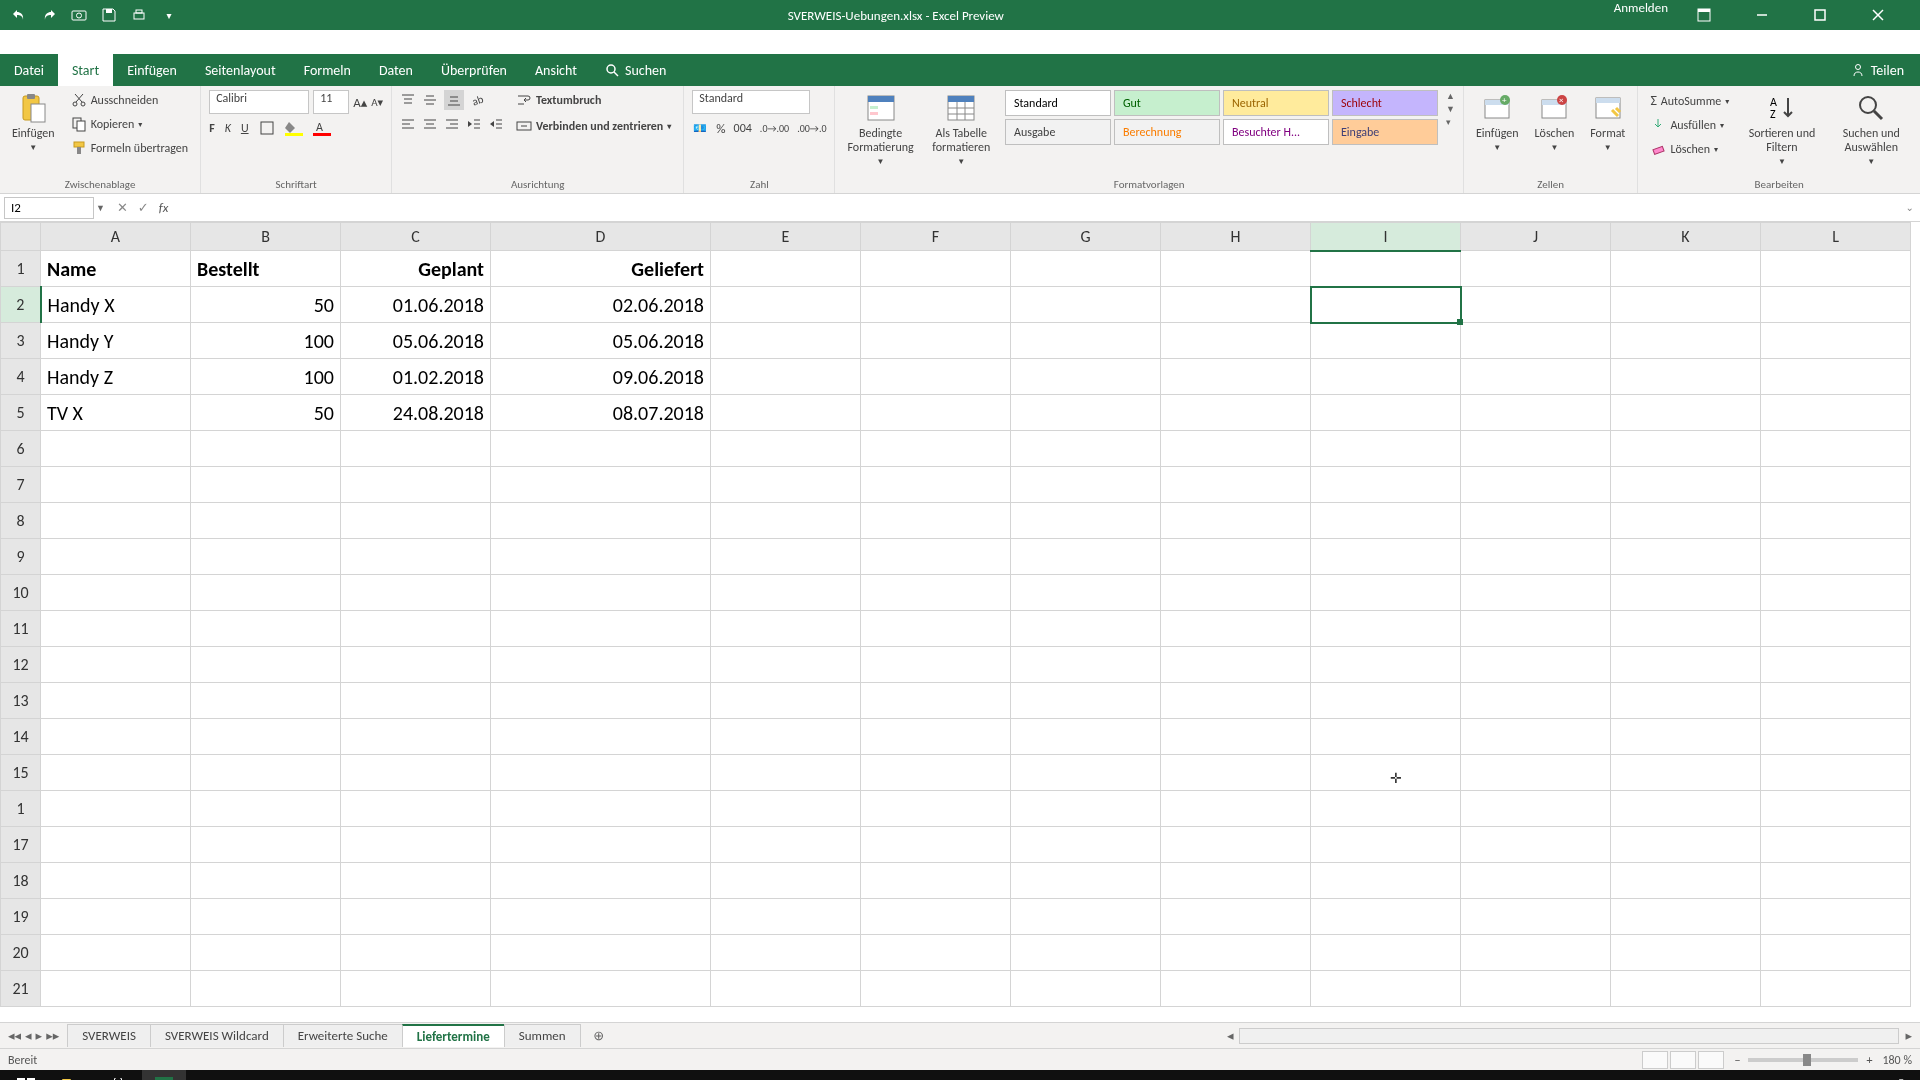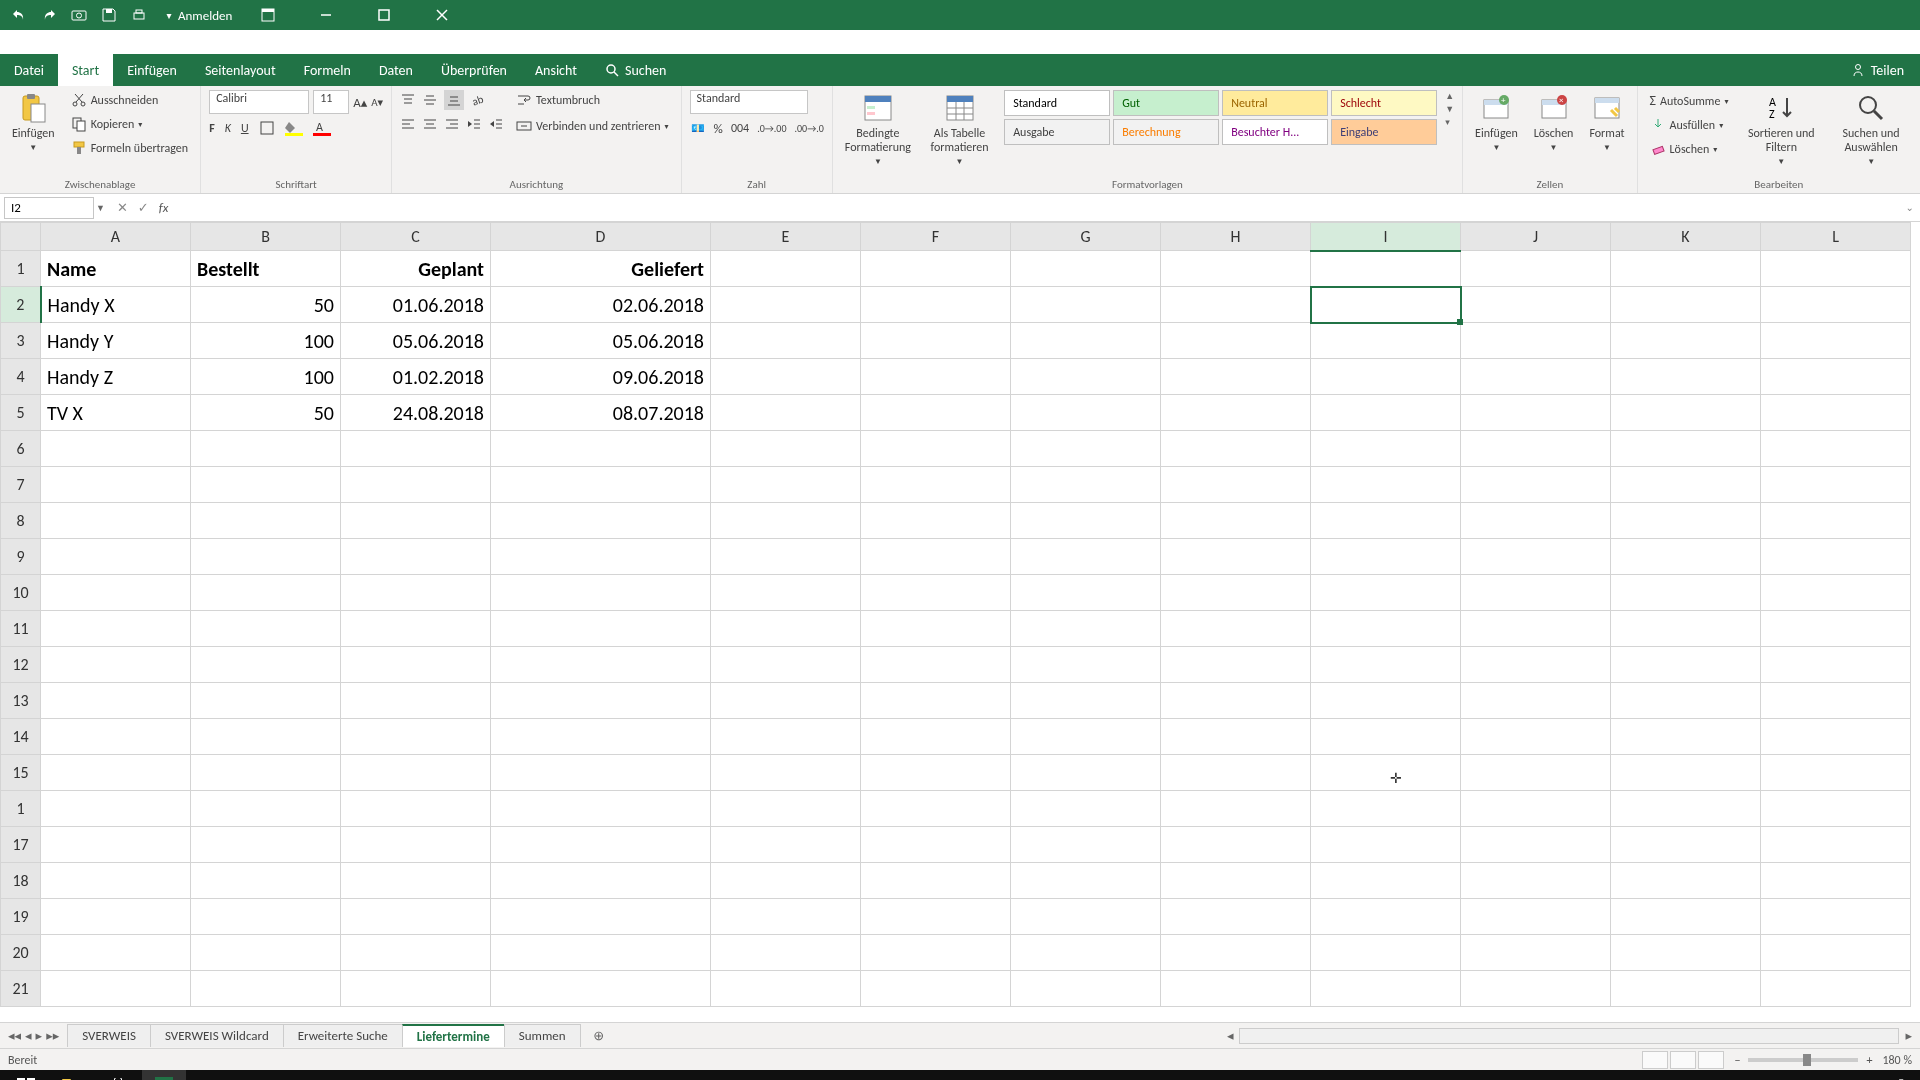--- a/index.html
+++ b/index.html
@@ -3,21 +3,21 @@
 <meta charset="utf-8">
 <style>
 * { margin: 0; padding: 0; box-sizing: border-box; font-family: "Segoe UI", Calibri, sans-serif; }
 html, body { width: 1920px; height: 1080px; overflow: hidden; background: #fff; }
 
 
 .titlebar { height: 30px; background: #217346; color: #fff; display: flex; align-items: center; font-size: 13px; }
 .qat { display: flex; align-items: center; gap: 12px; padding-left: 10px; }
 .qat .ic { width: 18px; height: 18px; display: inline-flex; align-items: center; justify-content: center; color: #fff; }
 .titlebar .title { flex: 1; text-align: center; }
-.titlebar .right { display: flex; align-items: center; gap: 14px; padding-right: 4px; }
+.titlebar .right { display: flex; align-items: flex-start; gap: 14px; padding-right: 20px; }
 .winbtn { width: 44px; height: 30px; display: flex; align-items: center; justify-content: center; }
 
 
 .tabs { height: 32px; background: #217346; display: flex; align-items: stretch; color: #fff; font-size: 14px; margin-top: 24px; }
 .tabs .tab { padding: 0 14px; display: flex; align-items: center; cursor: pointer; }
 .tabs .tab.active { background: #fff; color: #217346; }
 .tabs .spacer { flex: 1; }
 .tabs .share { padding: 0 16px; display: flex; align-items: center; gap: 6px; }
 
 
@@ -118,20 +118,21 @@
         </svg>
       </span>
     <span class="ic">
         <svg width="16" height="16" viewBox="0 0 16 16">
           <rect x="3" y="6" width="10" height="6" fill="none" stroke="#fff"></rect>
           <rect x="5" y="3" width="6" height="3" fill="none" stroke="#fff"></rect>
         </svg>
       </span>
     <span class="ic" style="font-size:10px;">▾</span>
   </div>
+  <div class="title">SVERWEIS-Uebungen.xlsx - Excel Preview</div>
   <div class="right">
     <span>Anmelden</span>
     <span class="winbtn">
         <svg width="14" height="14">
           <rect x="1" y="1" width="12" height="12" fill="none" stroke="#fff"></rect>
           <rect x="1" y="1" width="12" height="3" fill="#fff"></rect>
         </svg>
       </span>
     <span class="winbtn">
         <svg width="12" height="12">
@@ -321,21 +322,21 @@
           <span>
               <svg width="16" height="16">
                 <path d="M2 8l4-3v6z" fill="#444"></path>
                 <line x1="8" y1="4" x2="14" y2="4" stroke="#444"></line>
                 <line x1="8" y1="8" x2="14" y2="8" stroke="#444"></line>
                 <line x1="8" y1="12" x2="14" y2="12" stroke="#444"></line>
               </svg>
             </span>
         </div>
       </div>
-      <div class="col" style="gap:6px;">
+      <div class="col" style="gap:6px;font-weight:bold;">
         <div class="btn small">
             <svg class="ico" viewBox="0 0 16 16">
               <path d="M2 4h10a2 2 0 010 4H8l2-2m-2 2 2 2M2 12h6" fill="none" stroke="#444"></path>
             </svg>
             <span>Textumbruch</span>
           </div>
         <div class="btn small">
             <svg class="ico" viewBox="0 0 16 16">
               <rect x="1" y="4" width="14" height="8" fill="none" stroke="#444"></rect>
               <line x1="5" y1="8" x2="11" y2="8" stroke="#444"></line>
@@ -389,21 +390,21 @@
             <line x1="12" y1="10" x2="12" y2="28" stroke="#888"></line>
             <line x1="20" y1="10" x2="20" y2="28" stroke="#888"></line>
           </svg>
         <span style="max-width:80px;">Als Tabelle formatieren</span>
           <span style="font-size:8px;">▼</span>
       </div>
       <div class="styles-grid" id="styles-grid">
           <div class="stylecell" style="background: rgb(255, 255, 255); color: rgb(0, 0, 0);">Standard</div>
           <div class="stylecell" style="background: rgb(198, 239, 206); color: rgb(0, 97, 0);">Gut</div>
           <div class="stylecell" style="background: rgb(255, 235, 156); color: rgb(156, 101, 0);">Neutral</div>
-          <div class="stylecell" style="background: #fef9c3; color: rgb(156, 0, 6);">Schlecht</div>
+          <div class="stylecell" style="background: #c4b5fd; color: rgb(156, 0, 6);">Schlecht</div>
           <div class="stylecell" style="background: rgb(242, 242, 242); color: rgb(63, 63, 63);">Ausgabe</div>
           <div class="stylecell" style="background: rgb(242, 242, 242); color: rgb(250, 125, 0);">Berechnung</div>
           <div class="stylecell" style="background: rgb(255, 255, 255); color: rgb(128, 0, 128);">Besuchter H...</div>
           <div class="stylecell" style="background: rgb(255, 204, 153); color: rgb(63, 63, 118);">Eingabe</div>
         </div>
       <div class="col" style="justify-content:center;gap:2px;color:#666;">
         <span style="font-size:9px;">▲</span>
         <span style="font-size:9px;">▼</span>
         <span style="font-size:9px;">▾</span>
       </div>

